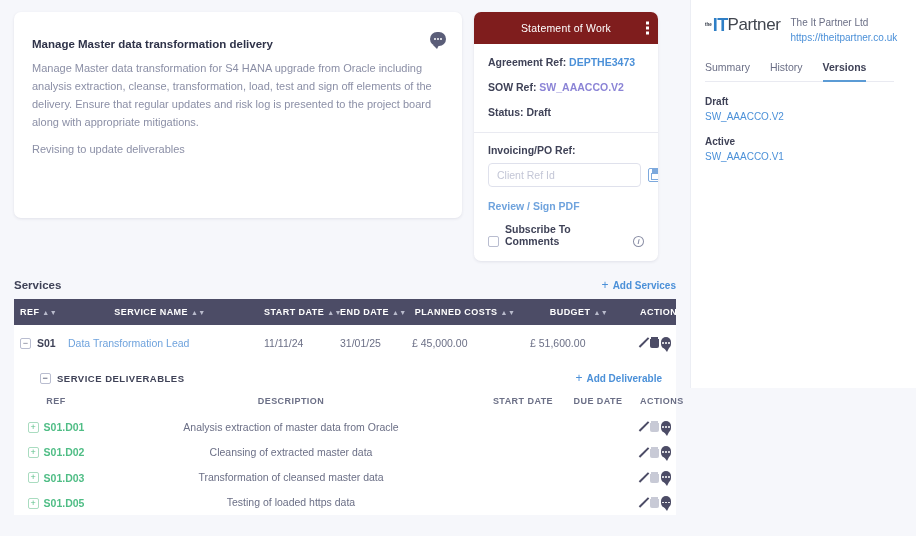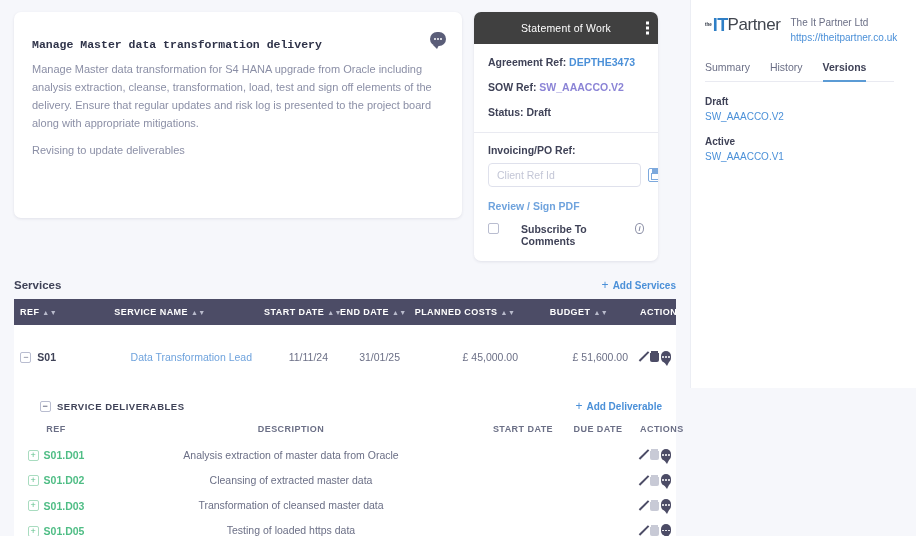--- a/index.html
+++ b/index.html
@@ -31,33 +31,33 @@
     position:absolute; top:20px; right:16px;
     width:16px; height:14px; border-radius:7px 7px 7px 7px;
     background:#5a5d78; display:flex; align-items:center; justify-content:center;
   }
   .bubble-icon:after{
     content:""; position:absolute; bottom:-3px; left:3px;
     width:0;height:0;border-left:4px solid transparent;border-right:2px solid transparent;
     border-top:4px solid #5a5d78;
   }
   .bubble-icon i { display:block; width:2px;height:2px;background:#fff;border-radius:50%; margin:0 .7px;}
-  .summary-title { font-weight:bold; font-size:11.5px; color:#2f3349; margin:0 0 9px 0;font-family:Liberation Mono, monospace; }
+  .summary-title { font-weight:bold; font-size:11.5px; color:#2f3349; margin:0 0 9px 0; }
   .summary-body { color:#8b8fa6; line-height:1.65; font-size:11px; margin:0; }
   .summary-sub { font-weight:bold; color:#2f3349; font-size:11px; margin:0; line-height:1.65;}
   .summary-note { color:#8b8fa6; font-size:11px; margin:11px 0 0 0; }
 
   
   .sow-card {
     flex: 0 0 184px;
     background:#fff; border-radius:7px; overflow:hidden;
     box-shadow: 0 1px 3px rgba(40,44,80,.10);
   }
   .sow-head {
-    background:#404040; color:#fff; height:32px;
+    background:#7f1d1d; color:#fff; height:32px;
     display:flex; align-items:center; justify-content:center;
     position:relative; font-size:10.5px; letter-spacing:.2px;
   }
   .kebab { position:absolute; right:9px; top:50%; transform:translateY(-50%);
            display:flex; flex-direction:column; gap:2px; cursor:pointer; }
   .kebab span { width:3px;height:3px;background:#fff;display:block; }
   .sow-body { padding:12px 14px 8px 14px; }
   .sow-line { font-size:10.5px; font-weight:bold; color:#3f4257; margin:0 0 13px 0; }
   .sow-line:last-child{ margin-bottom:4px; }
   .lnk-blue { color:#4b90d8; font-weight:bold; text-decoration:none;margin-top:11px; }
@@ -70,21 +70,21 @@
   .ref-input {
     flex:1; height:24px; border:1px solid #dfe1ec; border-radius:4px;
     padding:0 8px; font-size:10.5px; color:#3f4257;
     font-family:"Liberation Sans", sans-serif; background:#fff; outline:none;
   }
   .ref-input::placeholder{ color:#c3c6d6; }
   .save-icon { width:13px;height:14px;border:1.6px solid #7da9dd;border-radius:2px;position:relative; flex:0 0 auto; cursor:pointer;}
   .save-icon:before{content:"";position:absolute;top:0;left:3px;width:7px;height:5px;background:#7da9dd;}
   .save-icon:after{content:"";position:absolute;bottom:1px;left:2px;width:8px;height:5px;border:1.2px solid #7da9dd;}
   .review-link { display:block; color:#6fa3dd; font-size:10.5px; font-weight:bold; margin:13px 0 11px 0; text-decoration:none;}
-  .subs-row { display:flex; align-items:flex-start; gap:22px; }
+  .subs-row { display:flex; align-items:flex-end; gap:6px; }
   .cbx { width:11px;height:11px;border:1.5px solid #b9bdd0;border-radius:2px;background:#fff; flex:0 0 auto;}
   .subs-txt { font-size:10.5px; font-weight:bold; color:#3f4257; }
   .info-i { width:11px;height:11px;border:1.3px solid #8b8fa6;border-radius:50%;
             display:flex;align-items:center;justify-content:center;
             font-size:7.5px;color:#8b8fa6;font-style:italic; font-weight:bold;}
 
   
   .services-wrap { padding: 18px 14px 0 14px; }
   .sec-head { display:flex; align-items:center; justify-content:space-between; margin-bottom:8px; }
   .sec-title { font-size:11.5px; font-weight:bold; color:#3f4257; }
@@ -97,21 +97,21 @@
     letter-spacing:.45px; padding:8px 6px; text-align:center; white-space:nowrap;
   }
   th.c-ref{ width:48px; text-align:left; padding-left:12px;}
   th.c-name{ width:196px; text-align:left; }
   th.c-sd{ width:76px; }
   th.c-ed{ width:72px; }
   th.c-pc{ width:118px; }
   th.c-bg{ width:110px; }
   th.c-ac{ width:auto; }
   .sortm { display:inline-block; margin-left:3px; color:#b9bbcc; font-size:7px; line-height:1; vertical-align:middle;}
-  table.svc tbody td { background:#fff; font-size:10.5px; padding:25px 6px; text-align:right; color:#6b6f86; }
+  table.svc tbody td { background:#fff; font-size:10.5px; padding:11px 6px; text-align:left; color:#6b6f86; }
   td.t-ref { text-align:left; padding-left:12px; }
   td.t-name { text-align:left; }
   .svc-link { color:#6fa3dd; text-decoration:none; font-size:10.5px; }
   .money { color:#6b6f86; }
   .box-toggle { display:inline-flex; align-items:center; justify-content:center;
                 width:11px;height:11px;border:1px solid #b9bdd0;border-radius:2px;
                 color:#6b6f86;font-size:9px;line-height:1;margin-right:6px;vertical-align:middle; background:#fff;}
   .ref-code { font-weight:bold; color:#3f4257; font-size:10.5px; vertical-align:middle;}
   .acts { display:flex; align-items:center; justify-content:center; gap:11px; }
   .ic { cursor:pointer; }

